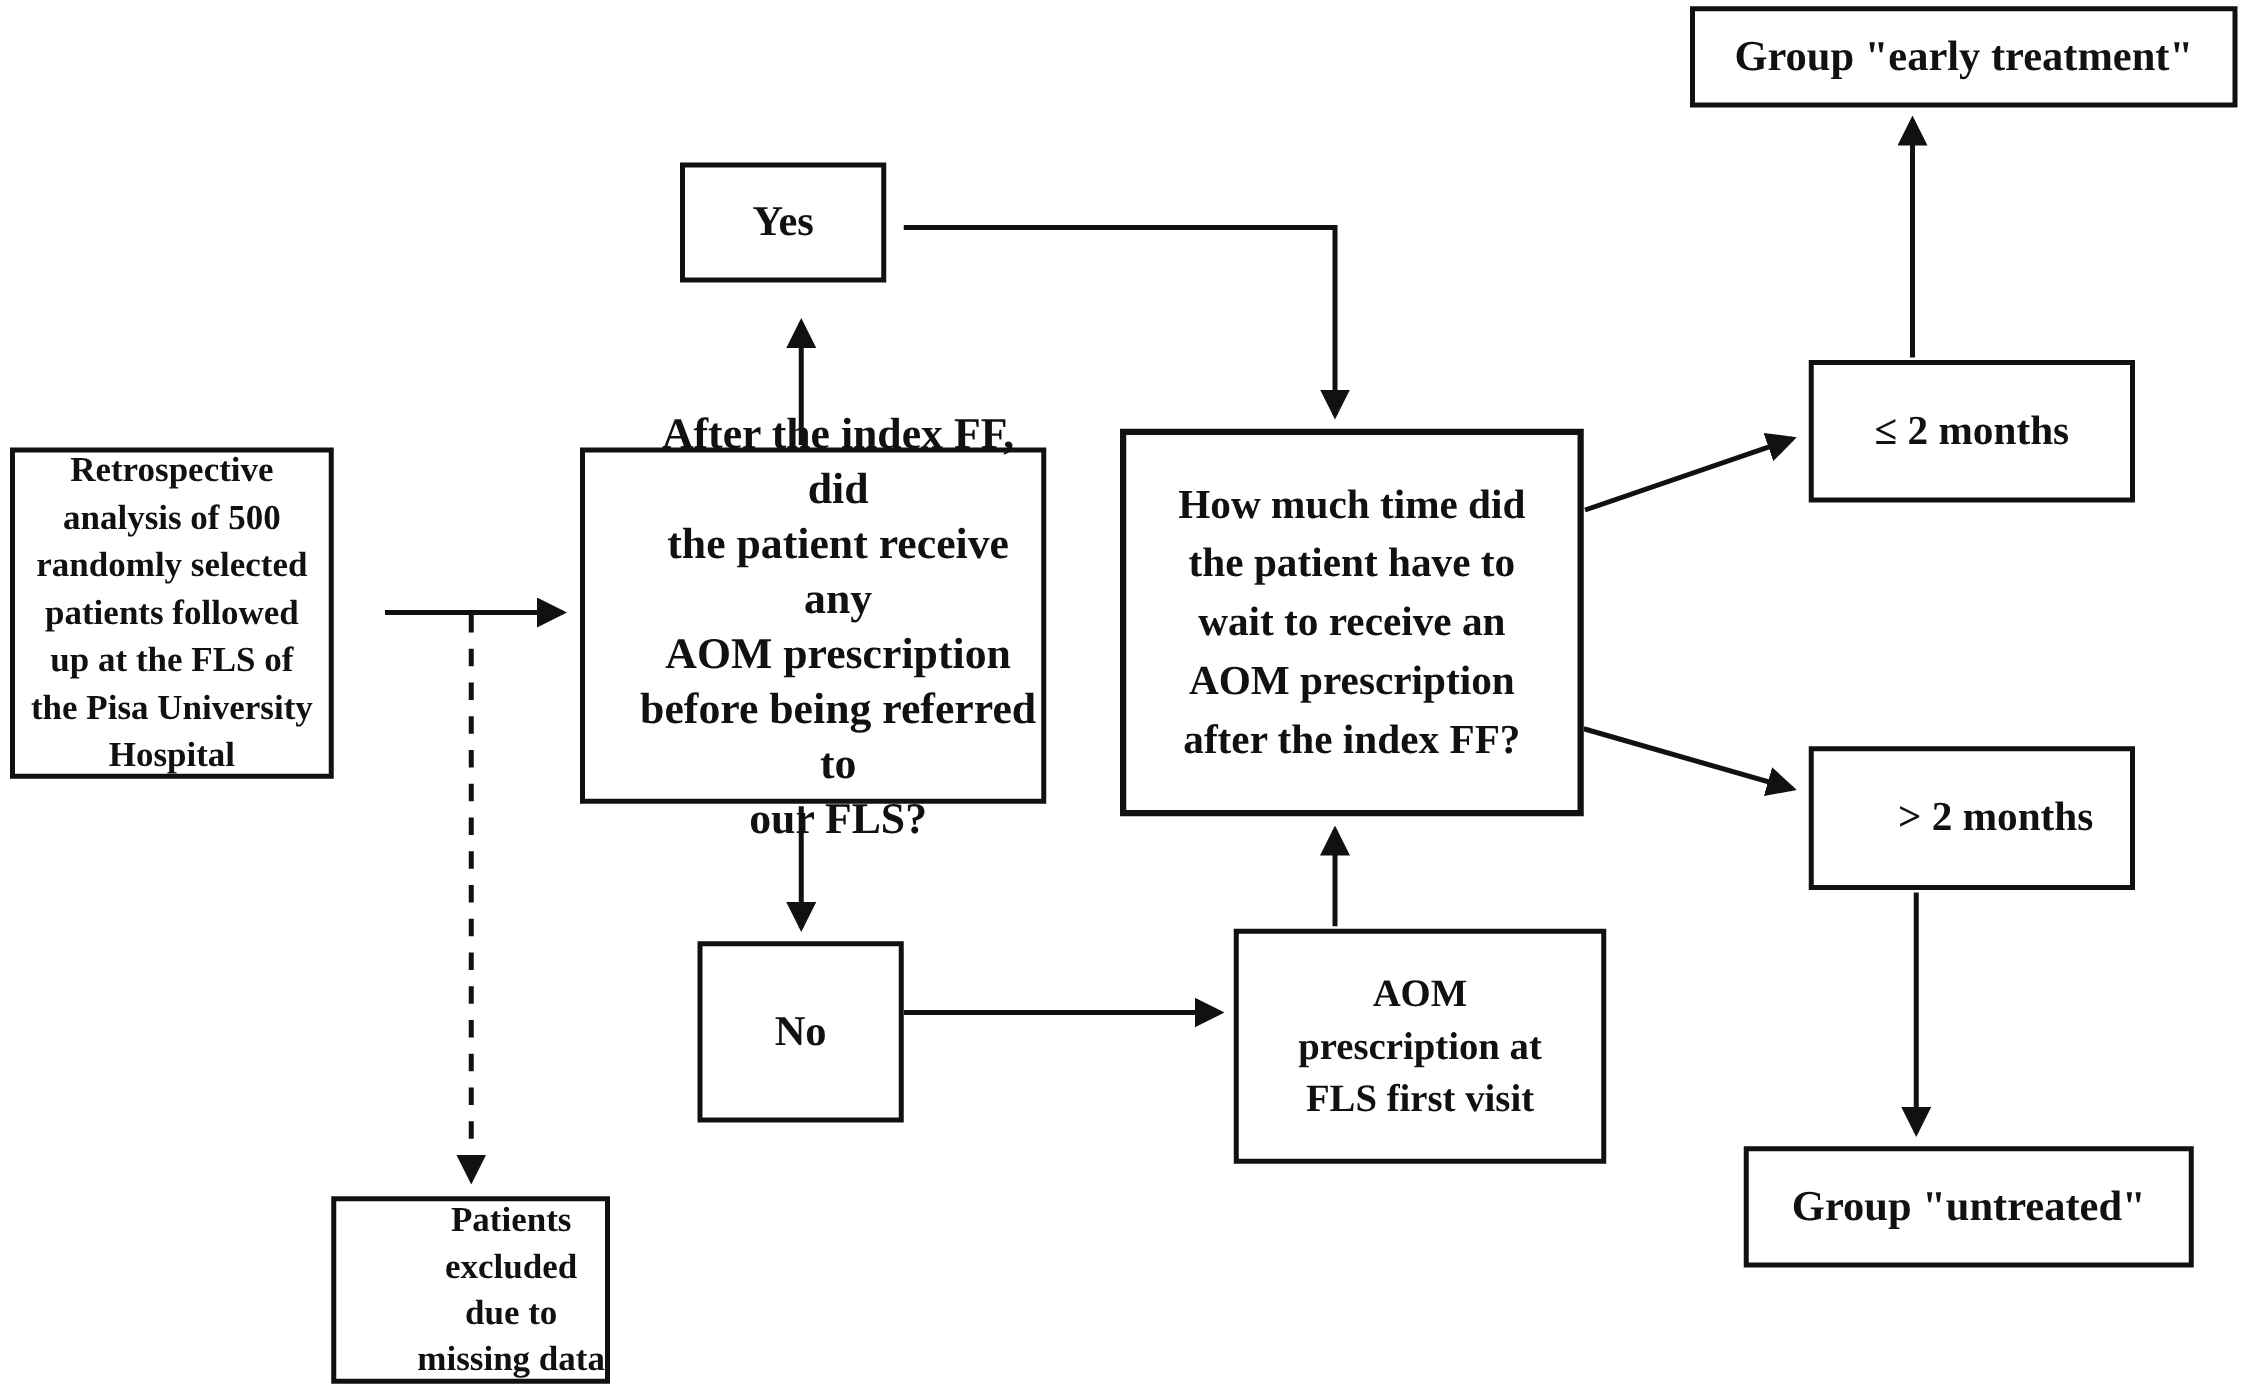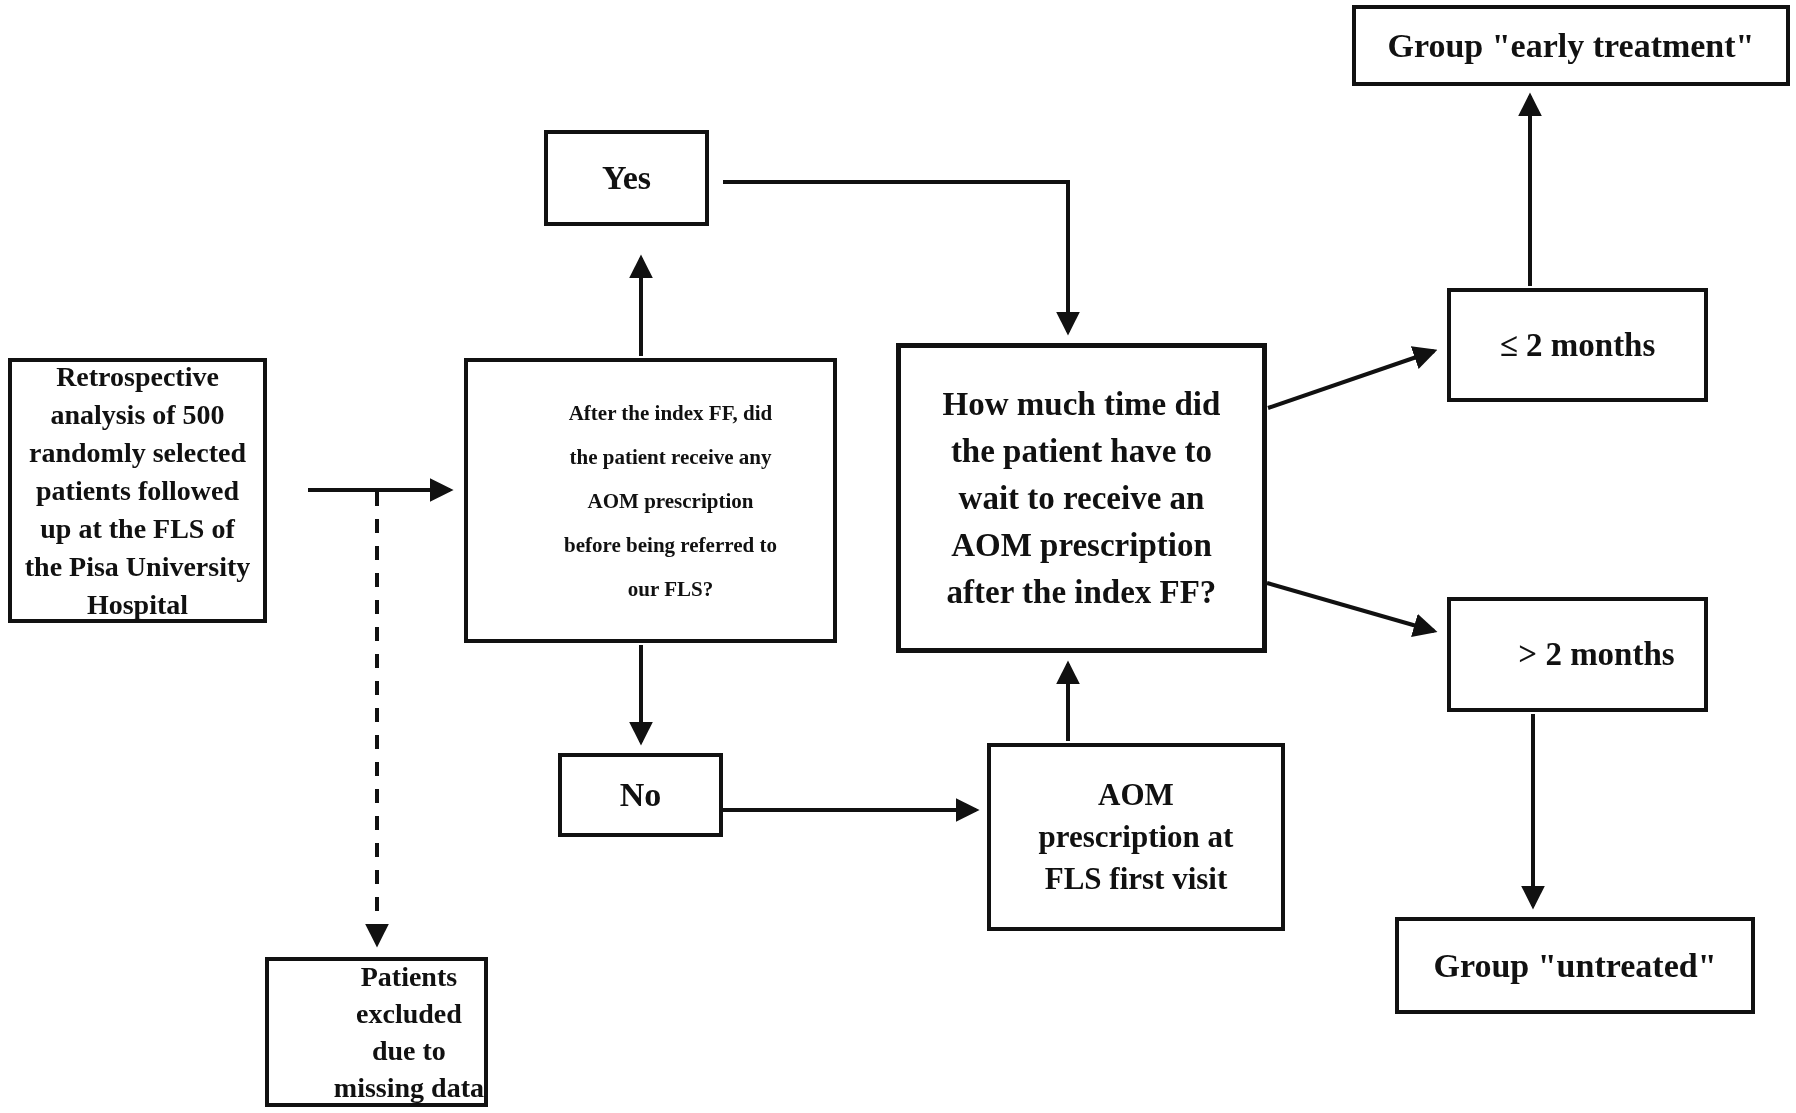--- a/index.html
+++ b/index.html
@@ -34,23 +34,23 @@
     text-align: center;
     color: #111111;
     font-weight: 700;
   }
   .node .label {
     white-space: pre-line;
     display: block;
   }
   
   #node-source        { left: 8px;    top: 358px; width: 259px; height: 265px; font-size: 28px; line-height: 38px; }
-  #node-question      { left: 464px;  top: 358px; width: 373px; height: 285px; font-size: 21px; line-height: 44px; padding-left: 40px; }
+  #node-question      { left: 464px;  top: 358px; width: 373px; height: 285px; font-size: 35px; line-height: 44px; padding-left: 40px; }
   #node-yes           { left: 544px;  top: 130px; width: 165px; height: 96px; font-size: 34px; }
-  #node-no            { left: 558px;  top: 753px; width: 165px; height: 84px; font-size: 34px; }
+  #node-no            { left: 558px;  top: 753px; width: 165px; height: 145px; font-size: 34px; }
   #node-wait          { left: 896px;  top: 343px; width: 371px; height: 310px; font-size: 33px; line-height: 47px; border-width: 5px; justify-content: center; }
   #node-fls-rx        { left: 987px;  top: 743px; width: 298px; height: 188px; font-size: 31px; line-height: 42px; }
   #node-le2           { left: 1447px; top: 288px; width: 261px; height: 114px; font-size: 33px; }
   #node-gt2           { left: 1447px; top: 597px; width: 261px; height: 115px; font-size: 33px; padding-left: 38px; }
   #node-early         { left: 1352px; top: 5px;   width: 438px; height: 81px;  font-size: 34px; }
   #node-untreated     { left: 1395px; top: 917px; width: 360px; height: 97px;  font-size: 34px; }
   #node-excluded      { left: 265px;  top: 957px; width: 223px; height: 150px; font-size: 28px; line-height: 37px; justify-content: flex-end; }
   .connector {
     stroke: #111111;
     stroke-width: 4;

